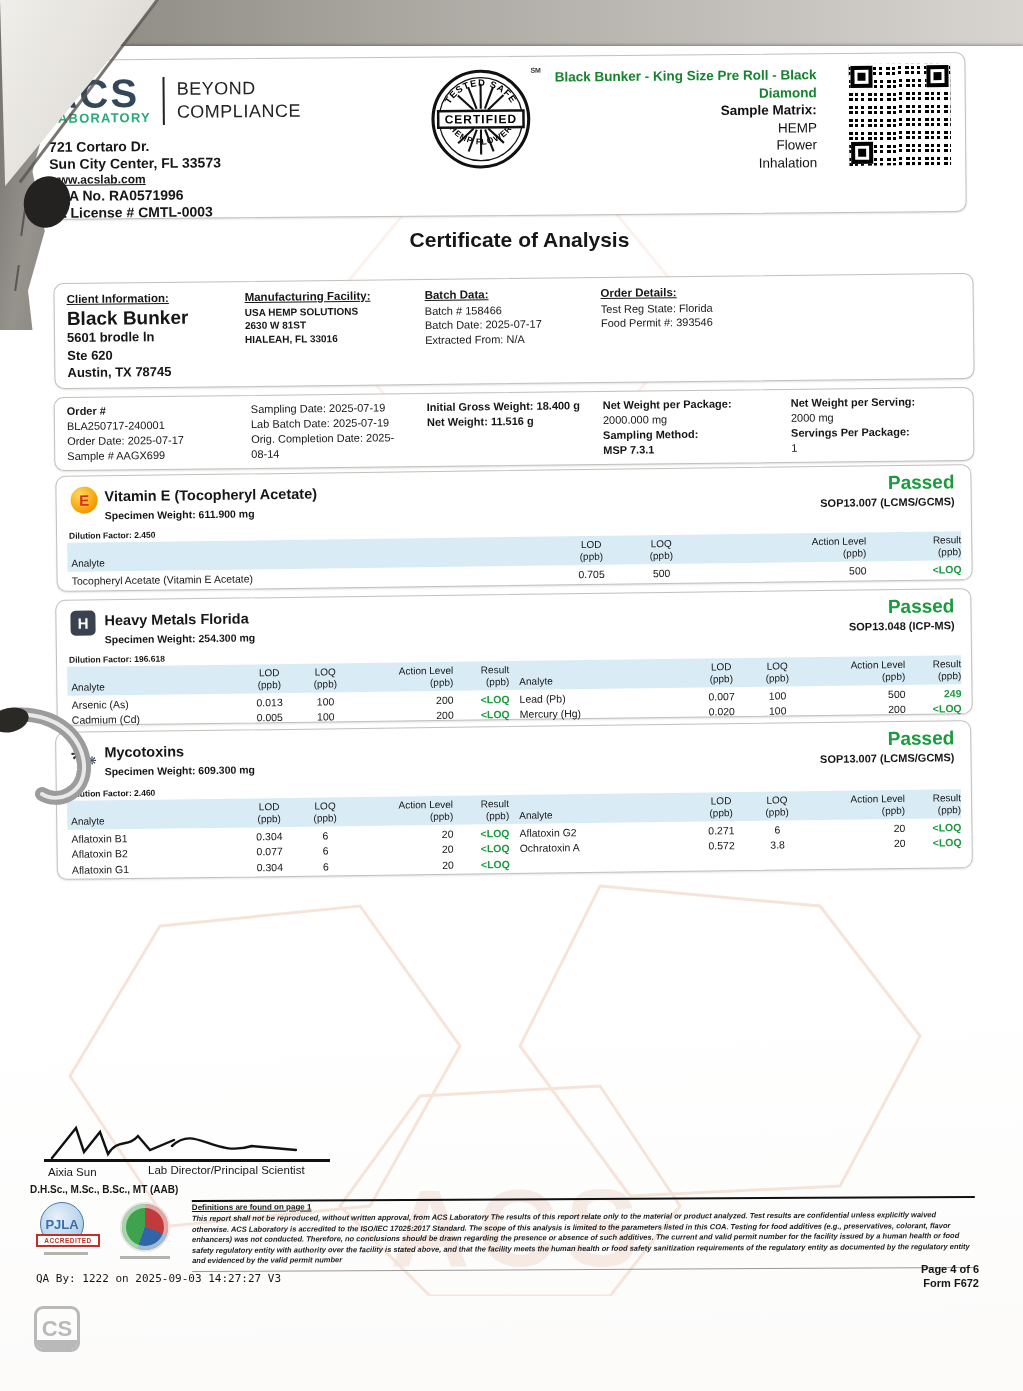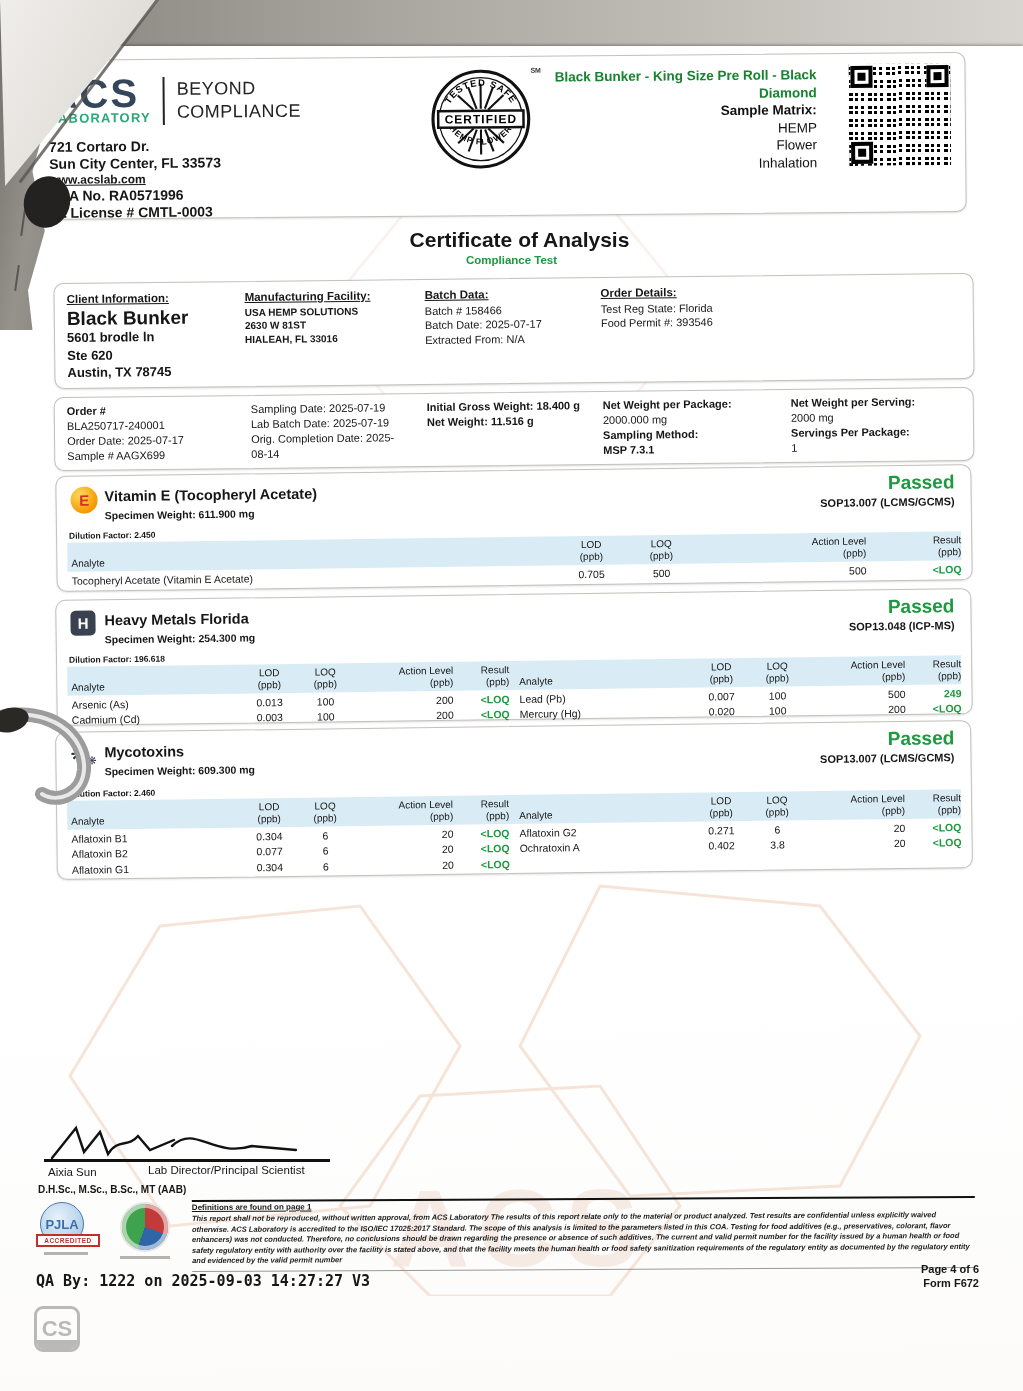--- a/index.html
+++ b/index.html
@@ -96,41 +96,41 @@
 
   
   .wm { position:absolute; left:40px; top:820px; opacity:.75; pointer-events:none; }
   .wm2 { position:absolute; left:300px; top:150px; opacity:.3; pointer-events:none; }
 
   
   .sig-svg { position:absolute; left:46px; top:1076px; }
   .sig-line { position:absolute; left:44px; top:1113px; width:286px; height:3px; background:#111;}
   .sig-name { position:absolute; left:48px; top:1120px; font-size:11.5px;}
   .sig-role { position:absolute; left:148px; top:1118px; font-size:11.5px;}
-  .sig-cred { position:absolute; left:38px; top:1138px; font-size:10px; font-weight:700;}
+  .sig-cred { position:absolute; left:30px; top:1138px; font-size:10px; font-weight:700;}
 
   
   .fbox { position:absolute; left:192px; top:1152px; width:783px; transform:rotate(-0.3deg);}
   .fbox .def { border-top:2.5px solid #111; font-size:8px; font-weight:700; text-decoration:underline; padding-top:1px;}
   .fbox .disc { font-size:7.5px; font-weight:700; font-style:italic; line-height:1.4; margin-top:2px; color:#222;
                 border-bottom:1px solid #999; padding-bottom:4px;}
   .logos { position:absolute; left:36px; top:1156px; display:flex; gap:16px; align-items:flex-start;}
   .pjla { position:relative; width:64px; height:60px;}
   .pjla .globe { position:absolute; left:4px; top:0; width:44px; height:44px; border-radius:50%;
                  background:radial-gradient(circle at 40% 35%, #e8f2fb, #9cc0e0); border:1px solid #4a78ab;
                  color:#3a6ea8; font-weight:800; font-size:13px; display:flex; align-items:center; justify-content:center;}
   .pjla .accr { position:absolute; left:0; top:32px; width:64px; border:2px solid #c03028; background:#fff;
                 color:#c03028; font-weight:800; font-size:6.5px; letter-spacing:.5px; text-align:center; padding:1px 0;}
   .pjla .mark { position:absolute; left:8px; top:50px; width:44px; height:3px; background:#b5b3ae;}
   .isolab { position:relative; width:58px; height:62px;}
   .isolab .ball { width:50px; height:50px; border-radius:50%; margin:0 auto;
                   background:conic-gradient(#c23b3b 0 110deg, #2e66a8 110deg 200deg, #3fa34d 200deg 360deg);
                   border:2px solid #e8e6e2; box-shadow:inset 0 0 0 4px rgba(255,255,255,.55);}
   .isolab .mark { width:50px; height:3px; background:#b5b3ae; margin:4px auto 0;}
-  .qa { position:absolute; left:36px; top:1226px; font-family:"DejaVu Sans Mono", monospace; font-size:15px; font-weight:700;}
+  .qa { position:absolute; left:36px; top:1226px; font-family:"DejaVu Sans Mono", monospace; font-size:11px; font-weight:400;}
   .pageform { position:absolute; right:44px; top:1216px; text-align:right; font-size:11px; font-weight:700; line-height:1.3;}
 
   
   .cs-bar { position:absolute; left:34px; top:1260px; display:flex; align-items:center; gap:18px; color:#bcbcbc;}
   .cs-logo { position:relative; width:46px; height:46px; border:3px solid #b9b9b9; border-radius:9px;
              font-weight:800; font-size:22px; display:flex; align-items:center; justify-content:center; color:#b9b9b9; overflow:hidden;}
   .cs-logo::after { content:""; position:absolute; left:0; bottom:0; width:100%; height:9px; background:#b9b9b9;}
   .cs-text { font-size:34px; letter-spacing:.5px; }
 
   
@@ -215,21 +215,20 @@
     </div>
 
     <div class="qr">
       <div class="finder f1"></div>
       <div class="finder f2"></div>
       <div class="finder f3"></div>
     </div>
   </div>
 
   <div class="coa-title">Certificate of Analysis</div>
-  <div class="coa-sub">Compliance Test</div>
 
   <div class="box tilt2 info1">
     <div class="col" style="left:12px; width:170px;">
       <div class="lbl">Client Information:</div>
       <div class="big">Black Bunker</div>
       <div class="b" style="font-size:13px;">5601 brodle ln</div>
       <div class="b" style="font-size:13px;">Ste 620</div>
       <div class="b" style="font-size:13px;">Austin, TX 78745</div>
     </div>
     <div class="col" style="left:190px; width:170px;">
@@ -379,21 +378,21 @@
         <div class="half">
           <div class="trow">
             <div class="td analyte" style="padding-left:4px;">Arsenic (As)</div>
             <div class="td c">0.013</div>
             <div class="td c">100</div>
             <div class="td r">200</div>
             <div class="td r res">&lt;LOQ</div>
           </div>
           <div class="trow">
             <div class="td analyte" style="padding-left:4px;">Cadmium (Cd)</div>
-            <div class="td c">0.003</div>
+            <div class="td c">0.005</div>
             <div class="td c">100</div>
             <div class="td r">200</div>
             <div class="td r res">&lt;LOQ</div>
           </div>
         </div>
         <div class="half">
           <div class="trow">
             <div class="td analyte">Lead (Pb)</div>
             <div class="td c">0.007</div>
             <div class="td c">100</div>
@@ -496,21 +495,21 @@
         <div class="half">
           <div class="trow">
             <div class="td analyte">Aflatoxin G2</div>
             <div class="td c">0.271</div>
             <div class="td c">6</div>
             <div class="td r">20</div>
             <div class="td r res">&lt;LOQ</div>
           </div>
           <div class="trow">
             <div class="td analyte">Ochratoxin A</div>
-            <div class="td c">0.402</div>
+            <div class="td c">0.572</div>
             <div class="td c">3.8</div>
             <div class="td r">20</div>
             <div class="td r res">&lt;LOQ</div>
           </div>
         </div>
       </div>
     </div>
   </div>
 
   <svg class="wm" width="940" height="430">

